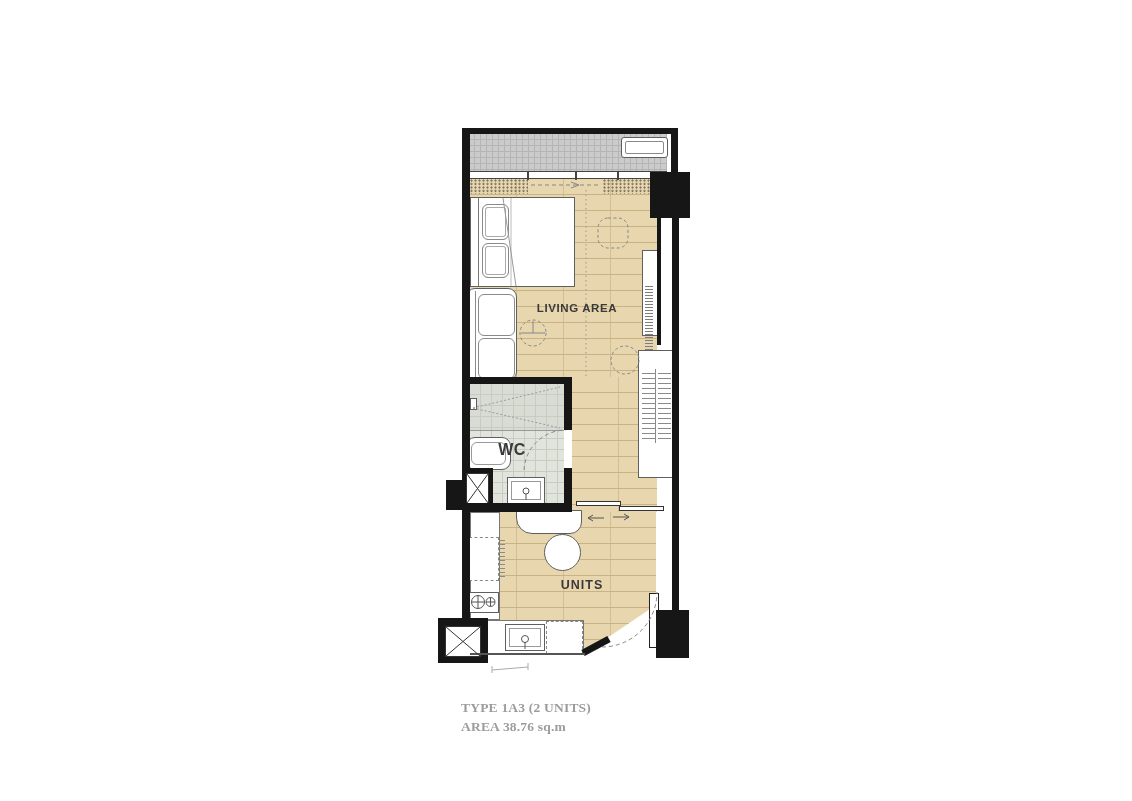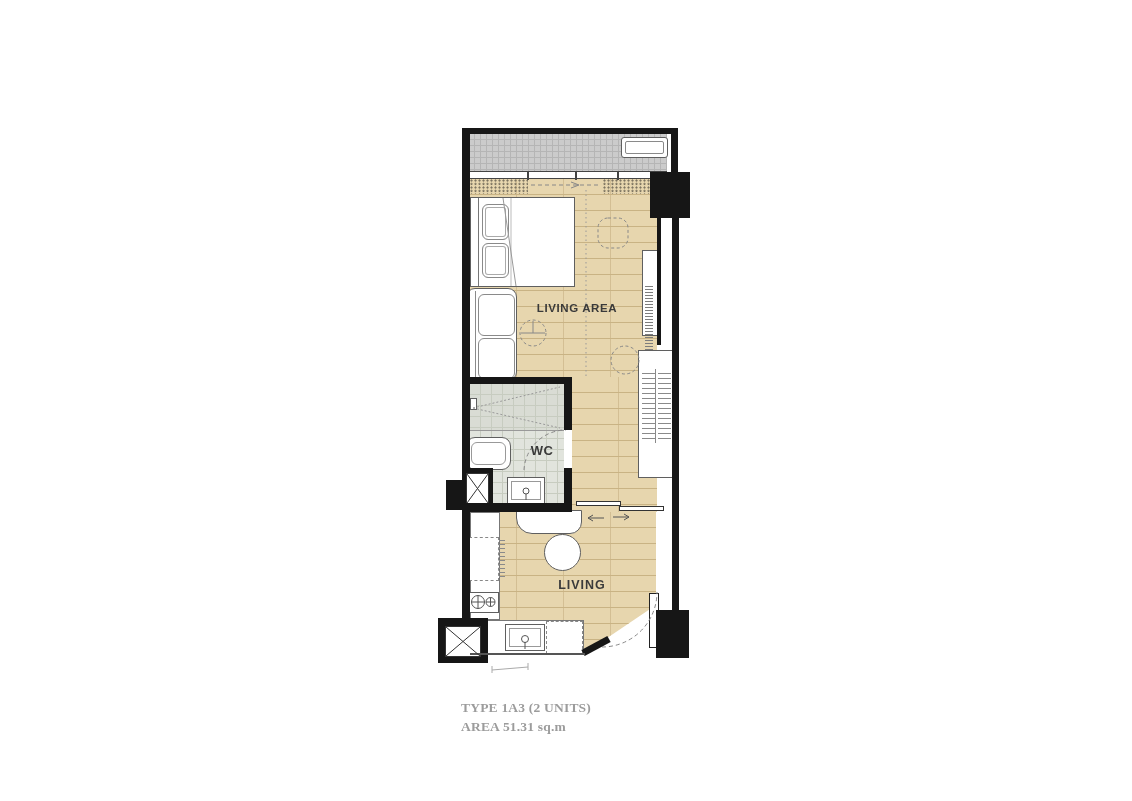--- a/index.html
+++ b/index.html
@@ -241,19 +241,19 @@
   <svg class="overlay" width="1132" height="801" viewBox="0 0 1132 801">
     <g stroke="#333" stroke-width="1">
       <line x1="467" y1="474" x2="488" y2="503"></line>
         <line x1="488" y1="474" x2="467" y2="503"></line>
       <line x1="446" y1="627" x2="480" y2="656"></line>
         <line x1="480" y1="627" x2="446" y2="656"></line>
     </g>
   </svg>
 
   <div class="room-label" style="left:577px;top:308px;font-size:11.5px;letter-spacing:.6px;">LIVING AREA</div>
-  <div class="room-label" style="left:542px;top:450px;font-size:13px;letter-spacing:.4px;">WC</div>
-  <div class="room-label" style="left:582px;top:585px;font-size:12.5px;letter-spacing:1px;">LIVING</div>
+  <div class="room-label" style="left:512px;top:450px;font-size:16px;letter-spacing:.4px;">WC</div>
+  <div class="room-label" style="left:582px;top:585px;font-size:12.5px;letter-spacing:1px;">UNITS</div>
 
   <div class="title" style="left:461px;top:700px;">TYPE 1A3 (2 UNITS)</div>
-  <div class="title" style="left:461px;top:719px;">AREA 51.31 sq.m</div>
+  <div class="title" style="left:461px;top:719px;">AREA 38.76 sq.m</div>
 
 </div>
 
 </body></html>

